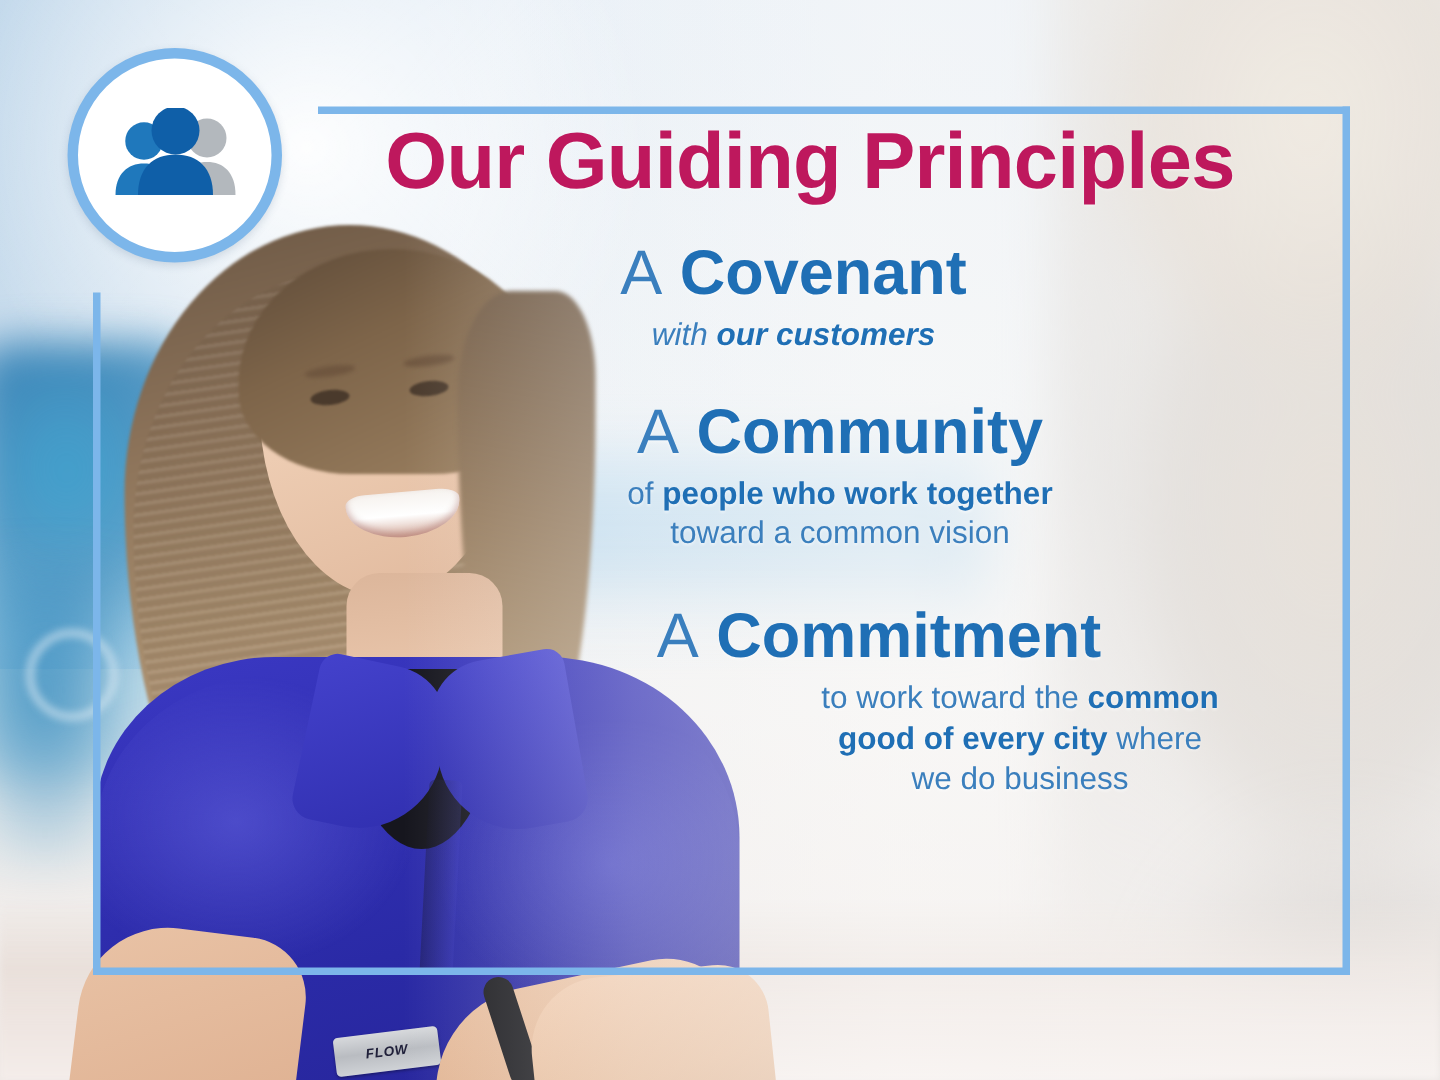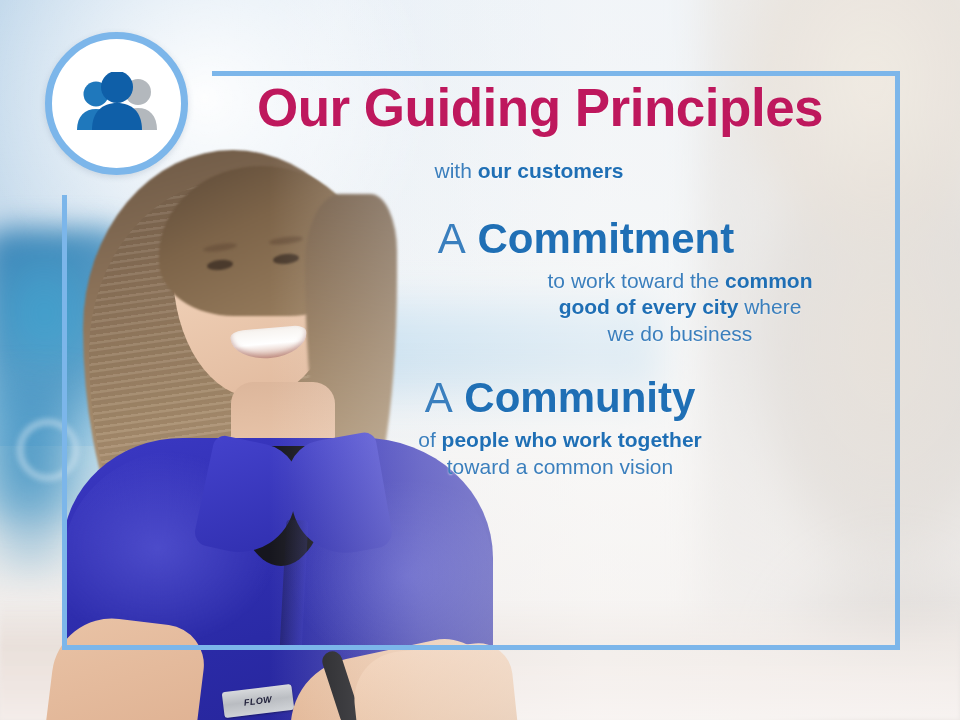--- a/index.html
+++ b/index.html
@@ -359,21 +359,21 @@
     margin: 6px 0 0 0;
     font-weight: normal;
     text-shadow: 0 1px 2px rgba(255,255,255,0.55);
   }
   .sub b {
     font-weight: bold;
     color: #1f6fb5;
   }
 
   .block-1 .lead { margin-left: -22px; }
-  .block-1 .sub  { margin-left: -22px; }
+  .block-1 .sub  { margin-left: -22px; font-style: italic; }
   .block-2 .lead { margin-left: 40px; }
   .block-2 .sub  { margin-left: 40px; }
   .block-3 .lead { margin-left: 92px; }
   .block-3 .sub  { margin-left: 92px; max-width: 420px; margin-right: 0; margin-left: auto; }
 </style>
 </head>
 <body>
 
 <div id="poster">
 
@@ -438,33 +438,37 @@
         <path d="M21 58 C21 40 31 31 46 31 C61 31 71 40 71 58 Z" fill="#0f5fa8"></path>
       </svg>
     </span>
   </div>
 
   <div class="content">
 
     <h1 class="headline">Our Guiding Principles</h1>
 
     <div class="block block-1">
+      <p class="lead">
+        <span class="art">A</span>
+        <span class="word">Covenant</span>
+      </p>
       <p class="sub"><span>with </span><b>our customers</b></p>
+    </div>
+
+    <div class="block block-2">
+      <p class="lead">
+        <span class="art">A</span>
+        <span class="word">Community</span>
+      </p>
+      <p class="sub"><span>of </span><b>people who work together</b><br><span>toward a common vision</span></p>
     </div>
 
     <div class="block block-3">
       <p class="lead">
         <span class="art">A</span>
         <span class="word">Commitment</span>
       </p>
       <p class="sub"><span>to work toward the </span><b>common</b><br><b>good of every city</b><span> where</span><br><span>we do business</span></p>
     </div>
 
-    <div class="block block-2">
-      <p class="lead">
-        <span class="art">A</span>
-        <span class="word">Community</span>
-      </p>
-      <p class="sub"><span>of </span><b>people who work together</b><br><span>toward a common vision</span></p>
-    </div>
-
   </div>
 </div>
 
 </body></html>

